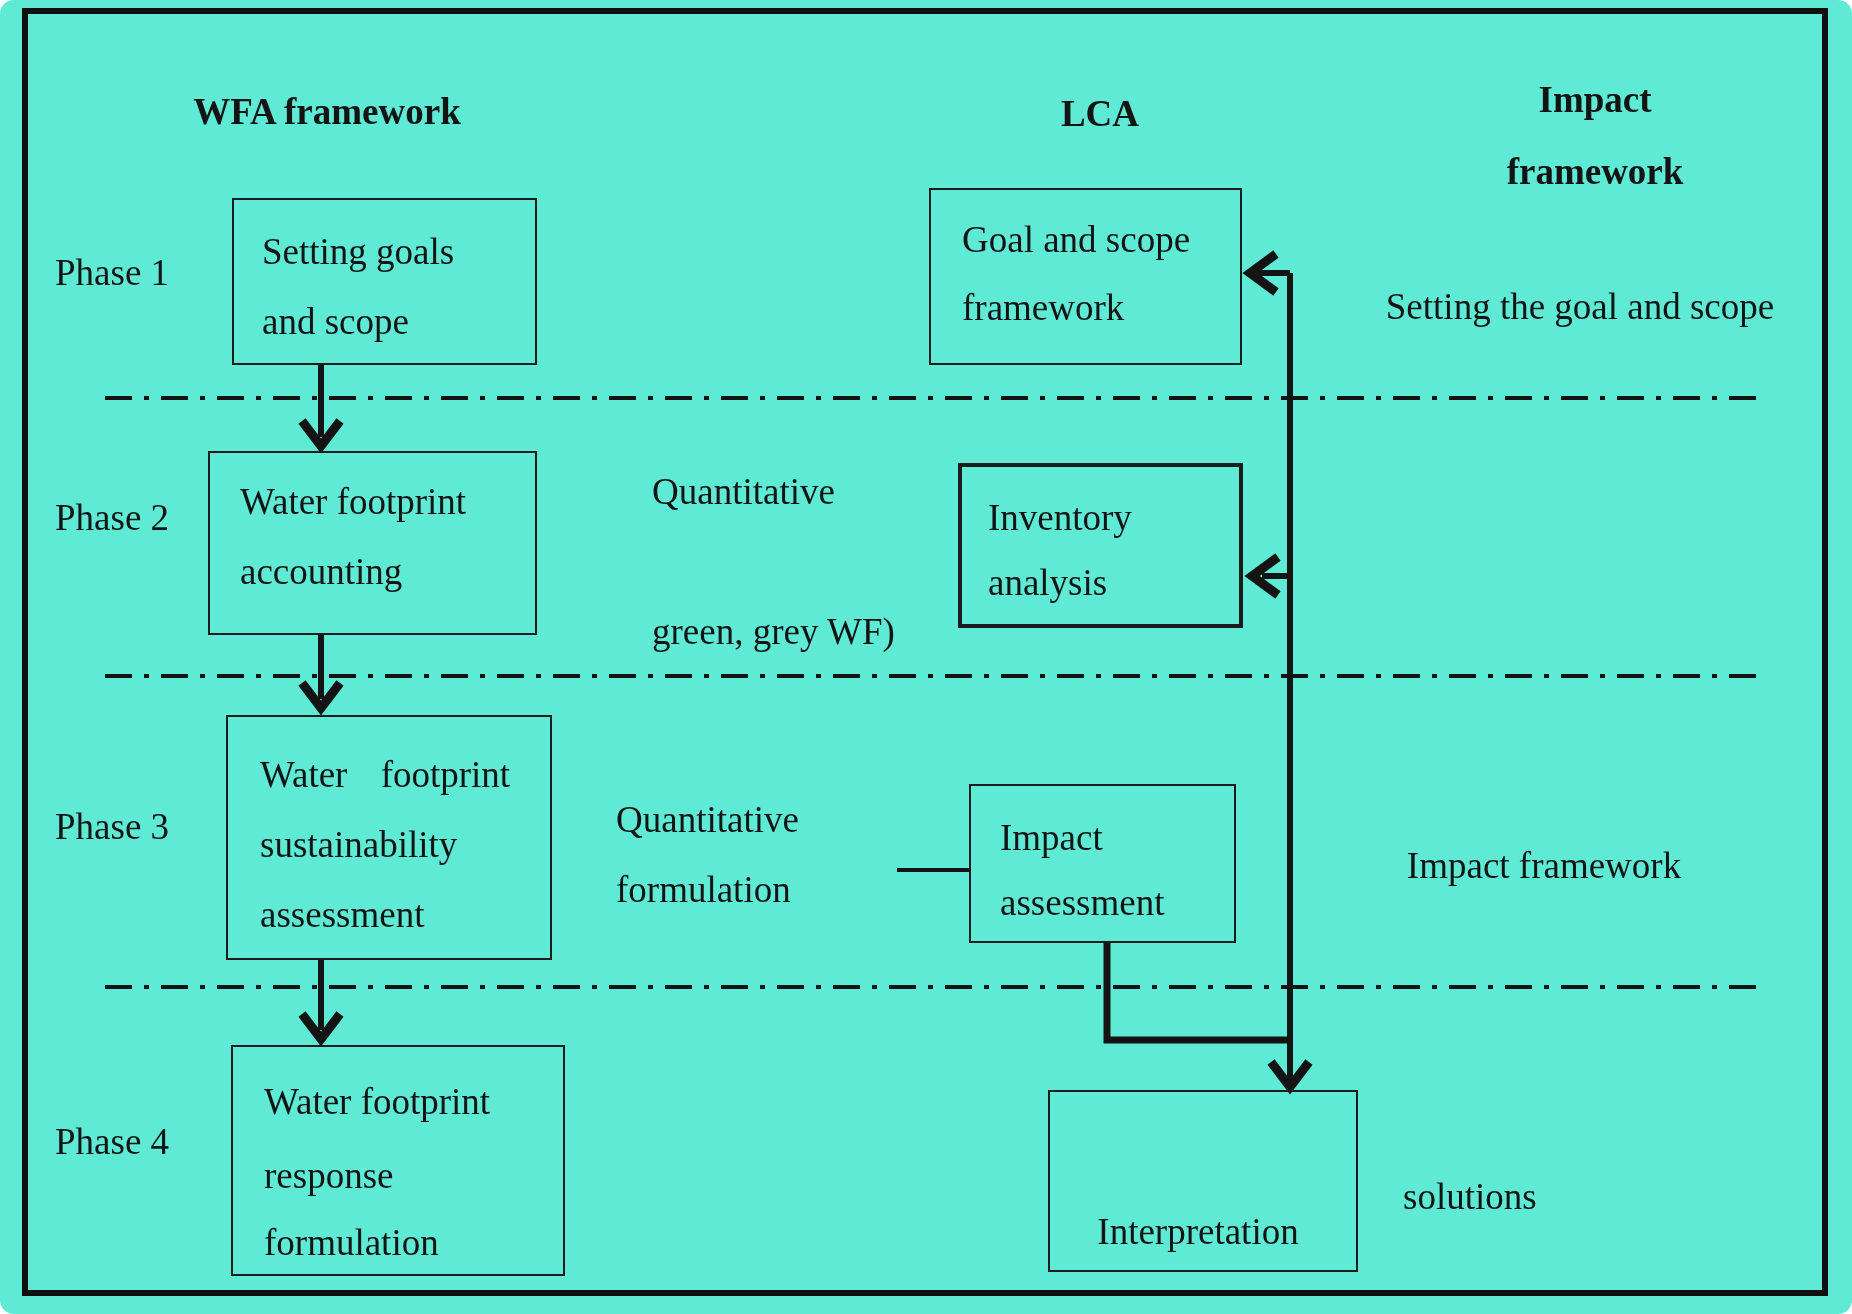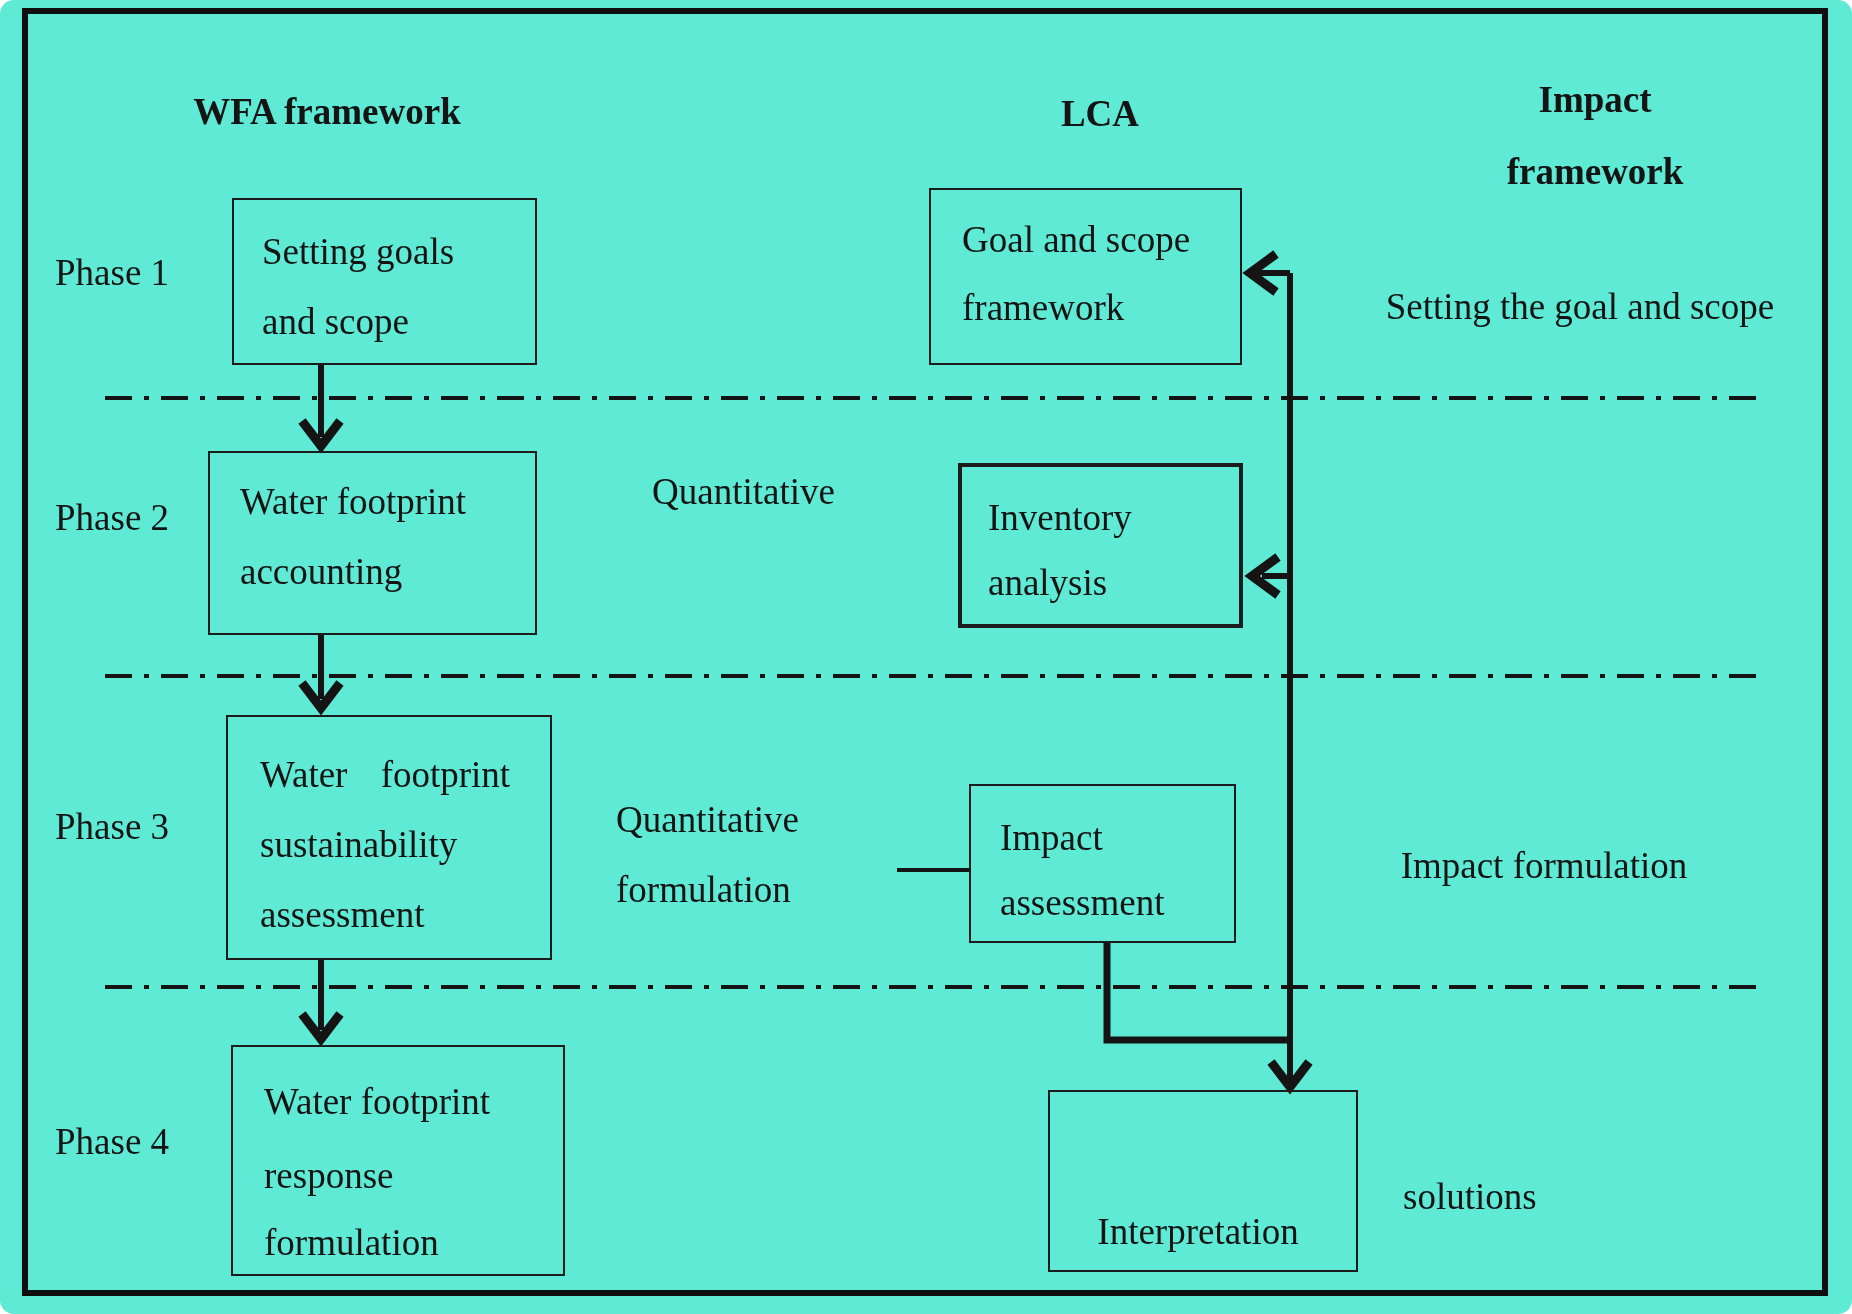--- a/index.html
+++ b/index.html
@@ -98,36 +98,37 @@
   <div class="t wsp" style="left:260px;top:775px">Water footprint</div>
   <div class="t" style="left:260px;top:845px">sustainability</div>
   <div class="t" style="left:260px;top:915px">assessment</div>
 
   <div class="bx" style="left:231px;top:1045px;width:334px;height:231px"></div>
   <div class="t" style="left:264px;top:1102px">Water footprint</div>
   <div class="t" style="left:264px;top:1176px">response</div>
   <div class="t" style="left:264px;top:1243px">formulation</div>
 
   <div class="t" style="left:652px;top:492px">Quantitative</div>
+  <div class="t" style="left:652px;top:632px">green, grey WF)</div>
 
   <div class="t" style="left:616px;top:820px">Quantitative</div>
   <div class="t" style="left:616px;top:890px">formulation</div>
 
   <div class="bx" style="left:929px;top:188px;width:313px;height:177px"></div>
   <div class="t" style="left:962px;top:240px">Goal and scope</div>
   <div class="t" style="left:962px;top:308px">framework</div>
 
   <div class="bx thick" style="left:958px;top:463px;width:285px;height:165px"></div>
   <div class="t" style="left:988px;top:518px">Inventory</div>
   <div class="t" style="left:988px;top:583px">analysis</div>
 
   <div class="bx" style="left:969px;top:784px;width:267px;height:159px"></div>
   <div class="t" style="left:1000px;top:838px">Impact</div>
   <div class="t" style="left:1000px;top:903px">assessment</div>
 
   <div class="bx" style="left:1048px;top:1090px;width:310px;height:182px"></div>
   <div class="t c" style="left:1198px;top:1232px">Interpretation</div>
 
   <div class="t c" style="left:1580px;top:307px">Setting the goal and scope</div>
-  <div class="t c" style="left:1544px;top:866px">Impact formulation</div>
+  <div class="t c" style="left:1544px;top:866px">Impact framework</div>
   <div class="t" style="left:1403px;top:1197px">solutions</div>
 
 </div>
 
 </body></html>

